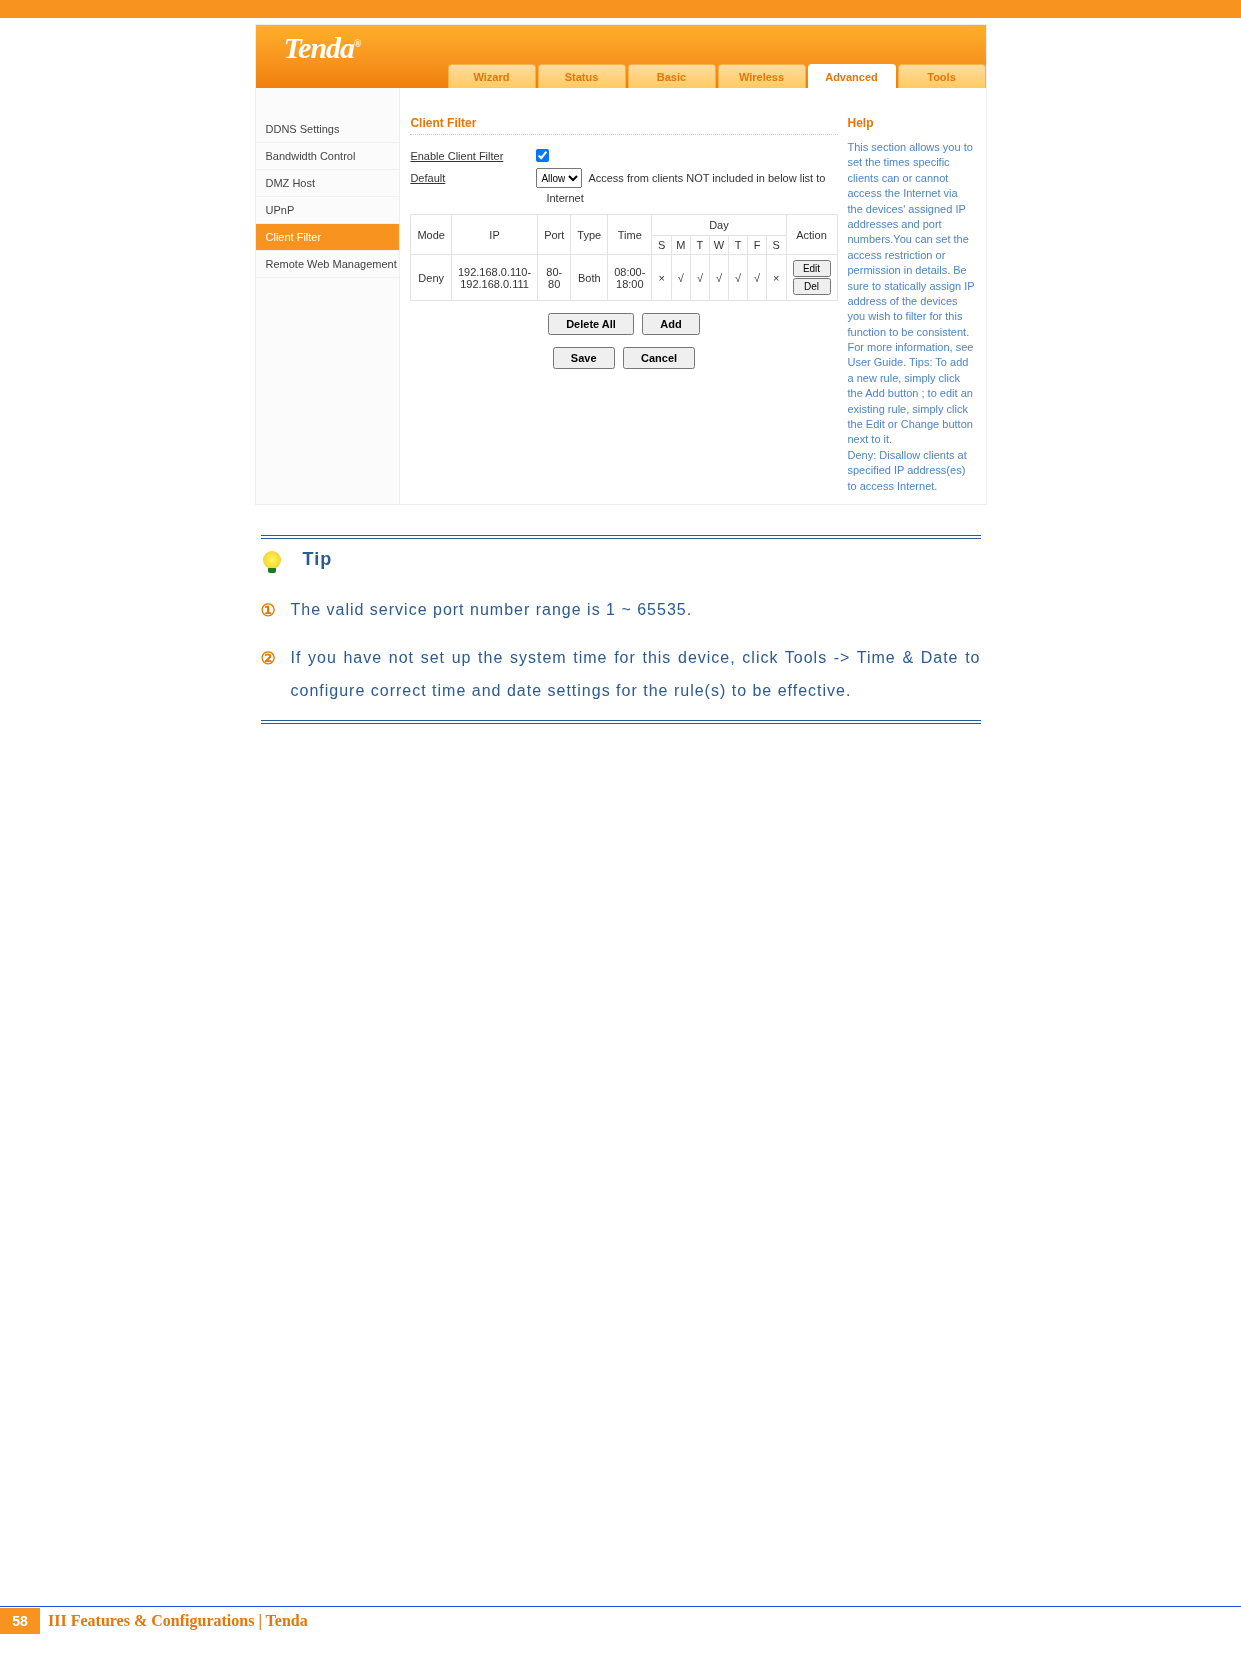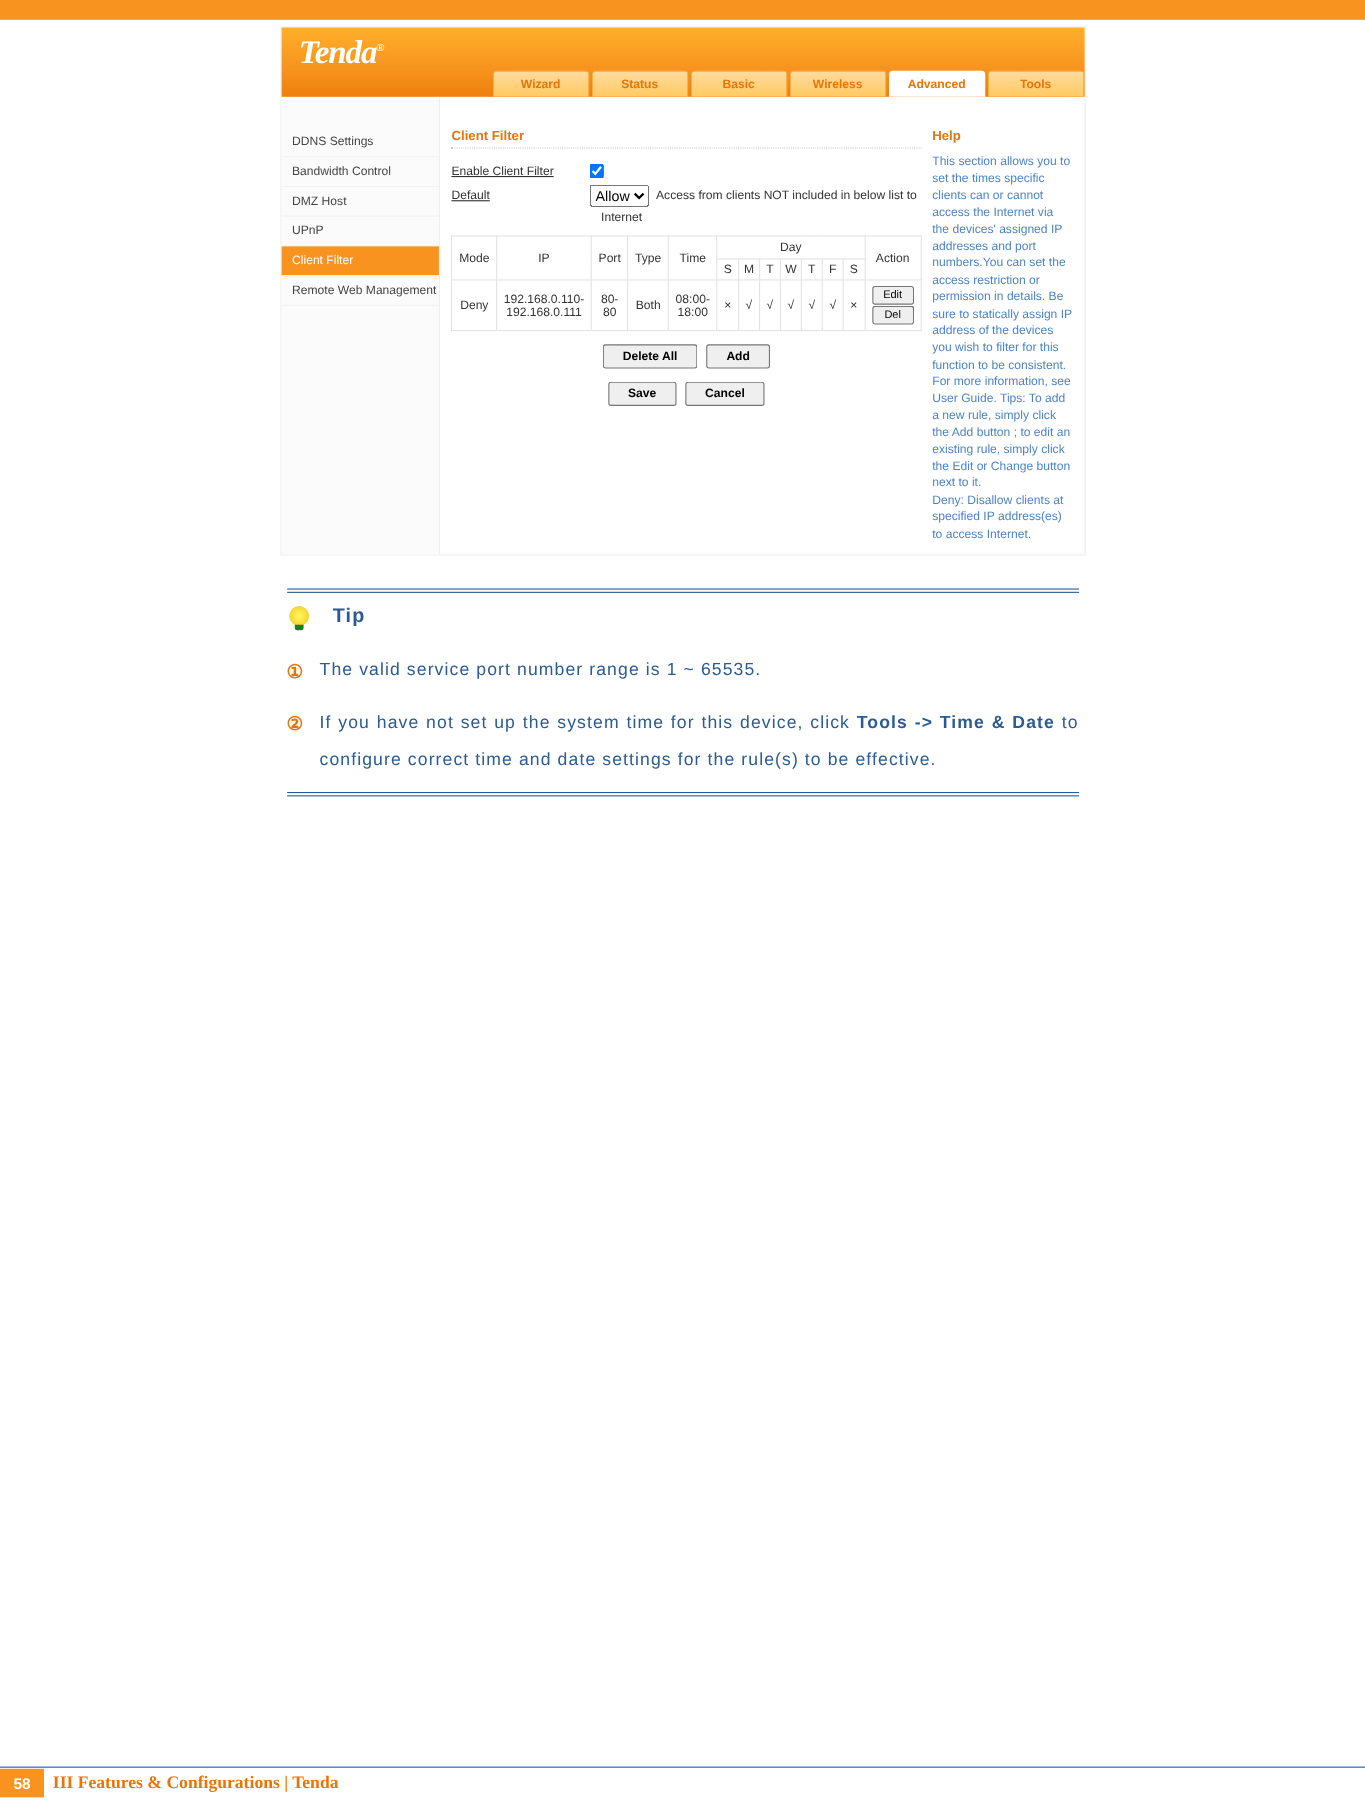--- a/index.html
+++ b/index.html
@@ -1,35 +1,35 @@
 <!DOCTYPE html>
 <html><head>
 <meta charset="utf-8">
 <style>
   * { box-sizing: border-box; margin: 0; padding: 0; }
   body { width: 1241px; height: 1654px; background: #fff; font-family: Arial, sans-serif; position: relative; }
   .topbar { height: 18px; background: #f7931e; width: 100%; }
   .page-body { padding: 0 60px; }
   .screenshot-wrap { margin: 6px auto 0; width: 732px; border: 1px solid #eee; background: #fff; }
   .ss-header { height: 63px; background: linear-gradient(#ffaf2a,#f7931e 60%,#ef7f0c); position: relative; }
-  .logo { position: absolute; left: 16px; top: 6px; font-family: Georgia, serif; font-style: italic; font-weight: bold; font-size: 30px; color: #fff; letter-spacing: -1px; }
+  .logo { position: absolute; left: 28px; top: 6px; font-family: Georgia, serif; font-style: italic; font-weight: bold; font-size: 30px; color: #fff; letter-spacing: -1px; }
   .logo sup { font-size: 10px; font-style: normal; }
   .navbar { position: absolute; bottom: 0; right: 0; display: flex; height: 24px; }
   .nav-tab { width: 88px; height: 24px; border-radius: 4px 4px 0 0; display: flex; align-items: center; justify-content: center; font-size: 11px; font-weight: bold; color: #e77508; background: linear-gradient(#ffdba0,#ffca60); border: 1px solid #f7b24a; border-bottom: none; margin-left: 2px; cursor: pointer; }
   .nav-tab.active { background: #fff; color: #e77508; border-color: #fff; }
   .ss-content { display: flex; min-height: 390px; }
   .sidebar { width: 148px; background: #fbfbfb; border-right: 1px solid #eee; padding-top: 28px; }
   .side-item { font-size: 11px; color: #444; padding: 7px 0 7px 10px; border-bottom: 1px solid #f1f1f1; cursor: pointer; }
   .side-item.active { background: #f7931e; color: #fff; }
   .main { flex: 1; padding: 28px 10px 10px 10px; display: flex; }
   .main-left { flex: 1; }
   .panel-title { color: #e77508; font-weight: bold; font-size: 12px; border-bottom: 1px dotted #ccc; padding-bottom: 4px; margin-bottom: 14px; }
   .form-row { display: flex; align-items: center; font-size: 11px; color: #333; margin-bottom: 6px; }
   .form-row .lbl { width: 126px; text-align: left; padding-right: 26px; text-decoration: underline; }
-  select { font-size: 13px; height: 20px; }
+  select { font-size: 10px; height: 20px; }
   .sublabel { font-size: 11px; color: #333; margin-left: 136px; margin-top: -2px; margin-bottom: 10px; }
   .tbl { border-collapse: collapse; font-size: 11px; color: #333; margin-top: 4px; width: 100%; }
   .tbl th, .tbl td { border: 1px solid #e3e3e3; padding: 4px 6px; text-align: center; background: #fff; }
   .tbl th { font-weight: normal; }
   .day th { width: 15px; padding: 3px 2px; }
   .row-btns button { display: block; width: 38px; font-size: 10px; margin: 1px auto; padding: 1px 0; }
   .mid-btns { text-align: center; margin-top: 12px; }
   .mid-btns button, .save-row button { font-size: 11px; padding: 3px 16px; margin: 0 2px; font-weight: bold; }
   .save-row { text-align: center; margin-top: 12px; }
   .help-col { width: 138px; padding-left: 10px; font-size: 11px; color: #4d84c4; }
@@ -39,21 +39,21 @@
   .tip-block { width: 720px; margin: 0 auto; color: #2a5b93; font-family: Verdana, Arial, sans-serif; }
   .tip-head { display: flex; align-items: flex-start; gap: 20px; margin-bottom: 18px; }
   .bulb { width: 22px; height: 26px; position: relative; }
   .bulb .glow { position: absolute; width: 18px; height: 18px; border-radius: 50%; background: radial-gradient(#fff95a,#f7d93a 60%,#f0b400); left: 2px; top: 2px; }
   .bulb .base { position: absolute; width: 8px; height: 5px; background: #1b7d1b; left: 7px; bottom: 2px; border-radius: 0 0 2px 2px; }
   .tip-head .t { font-size: 18px; font-weight: bold; letter-spacing: 1px; }
   .tip-ol { list-style: none; font-size: 16px; line-height: 2.1; letter-spacing: 1px; }
   .tip-ol li { display: flex; margin-bottom: 12px; text-align: justify; }
   .tip-ol .num { width: 30px; flex-shrink: 0; color: #e77508; font-weight: bold; font-size: 17px; }
   .tip-ol .txt { flex: 1; }
-  .tip-ol .txt b { font-weight: bold; }
+  .tip-ol .txt b { font-weight: normal; }
   .doc-sep2 { border: none; border-top: 4px double #2a5b93; margin: 4px auto 0; width: 720px; }
   .footer { position: absolute; left: 0; right: 0; bottom: 20px; height: 28px; display: flex; align-items: center; border-top: 1px solid #1d4ed8; }
   .footer .pg { background: #f7931e; color: #fff; width: 40px; height: 26px; display: flex; align-items: center; justify-content: center; font-weight: bold; font-size: 14px; margin-right: 8px; }
   .footer .ftxt { color: #e77508; font-family: "Comic Sans MS", cursive; font-size: 16px; font-weight: bold; }
 </style>
 </head>
 <body>
 
 <div class="topbar"></div>
 <div class="page-body">

